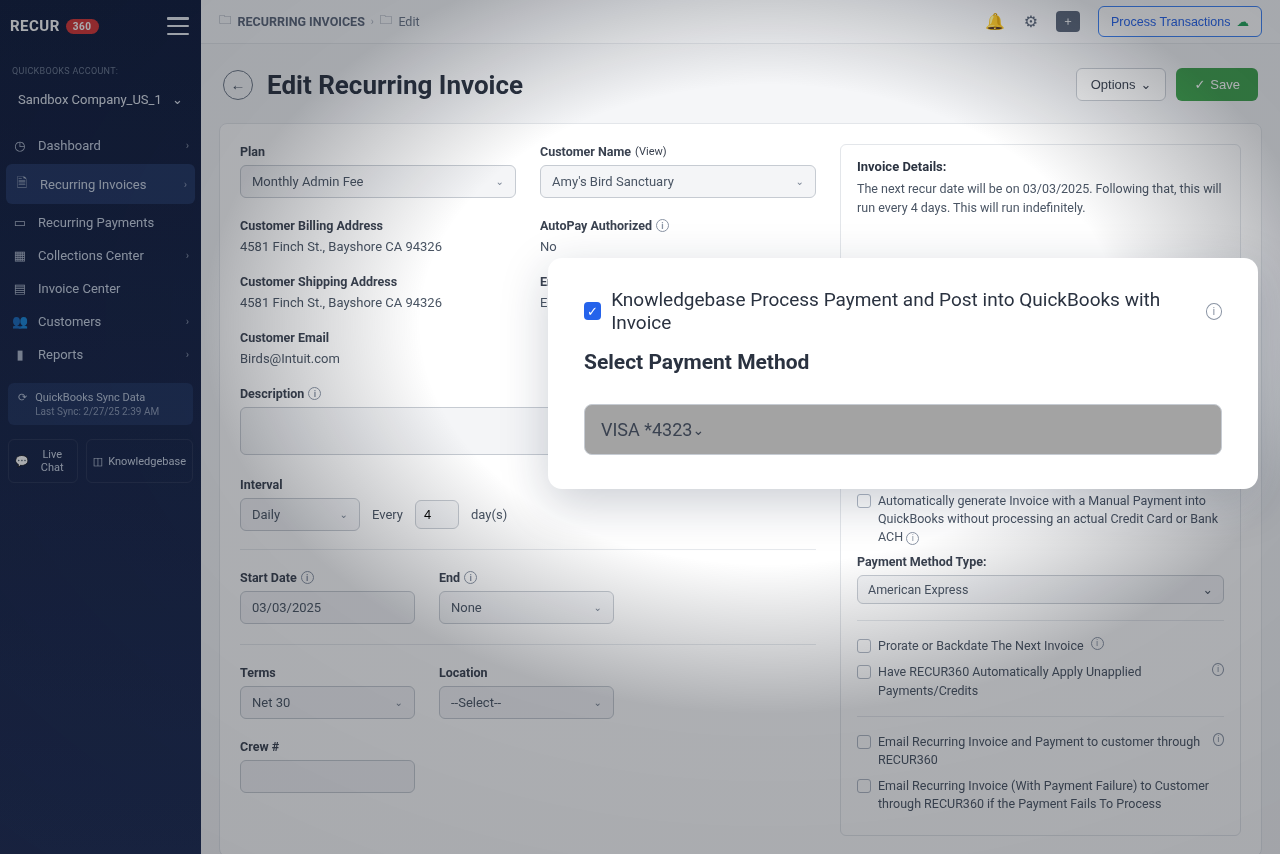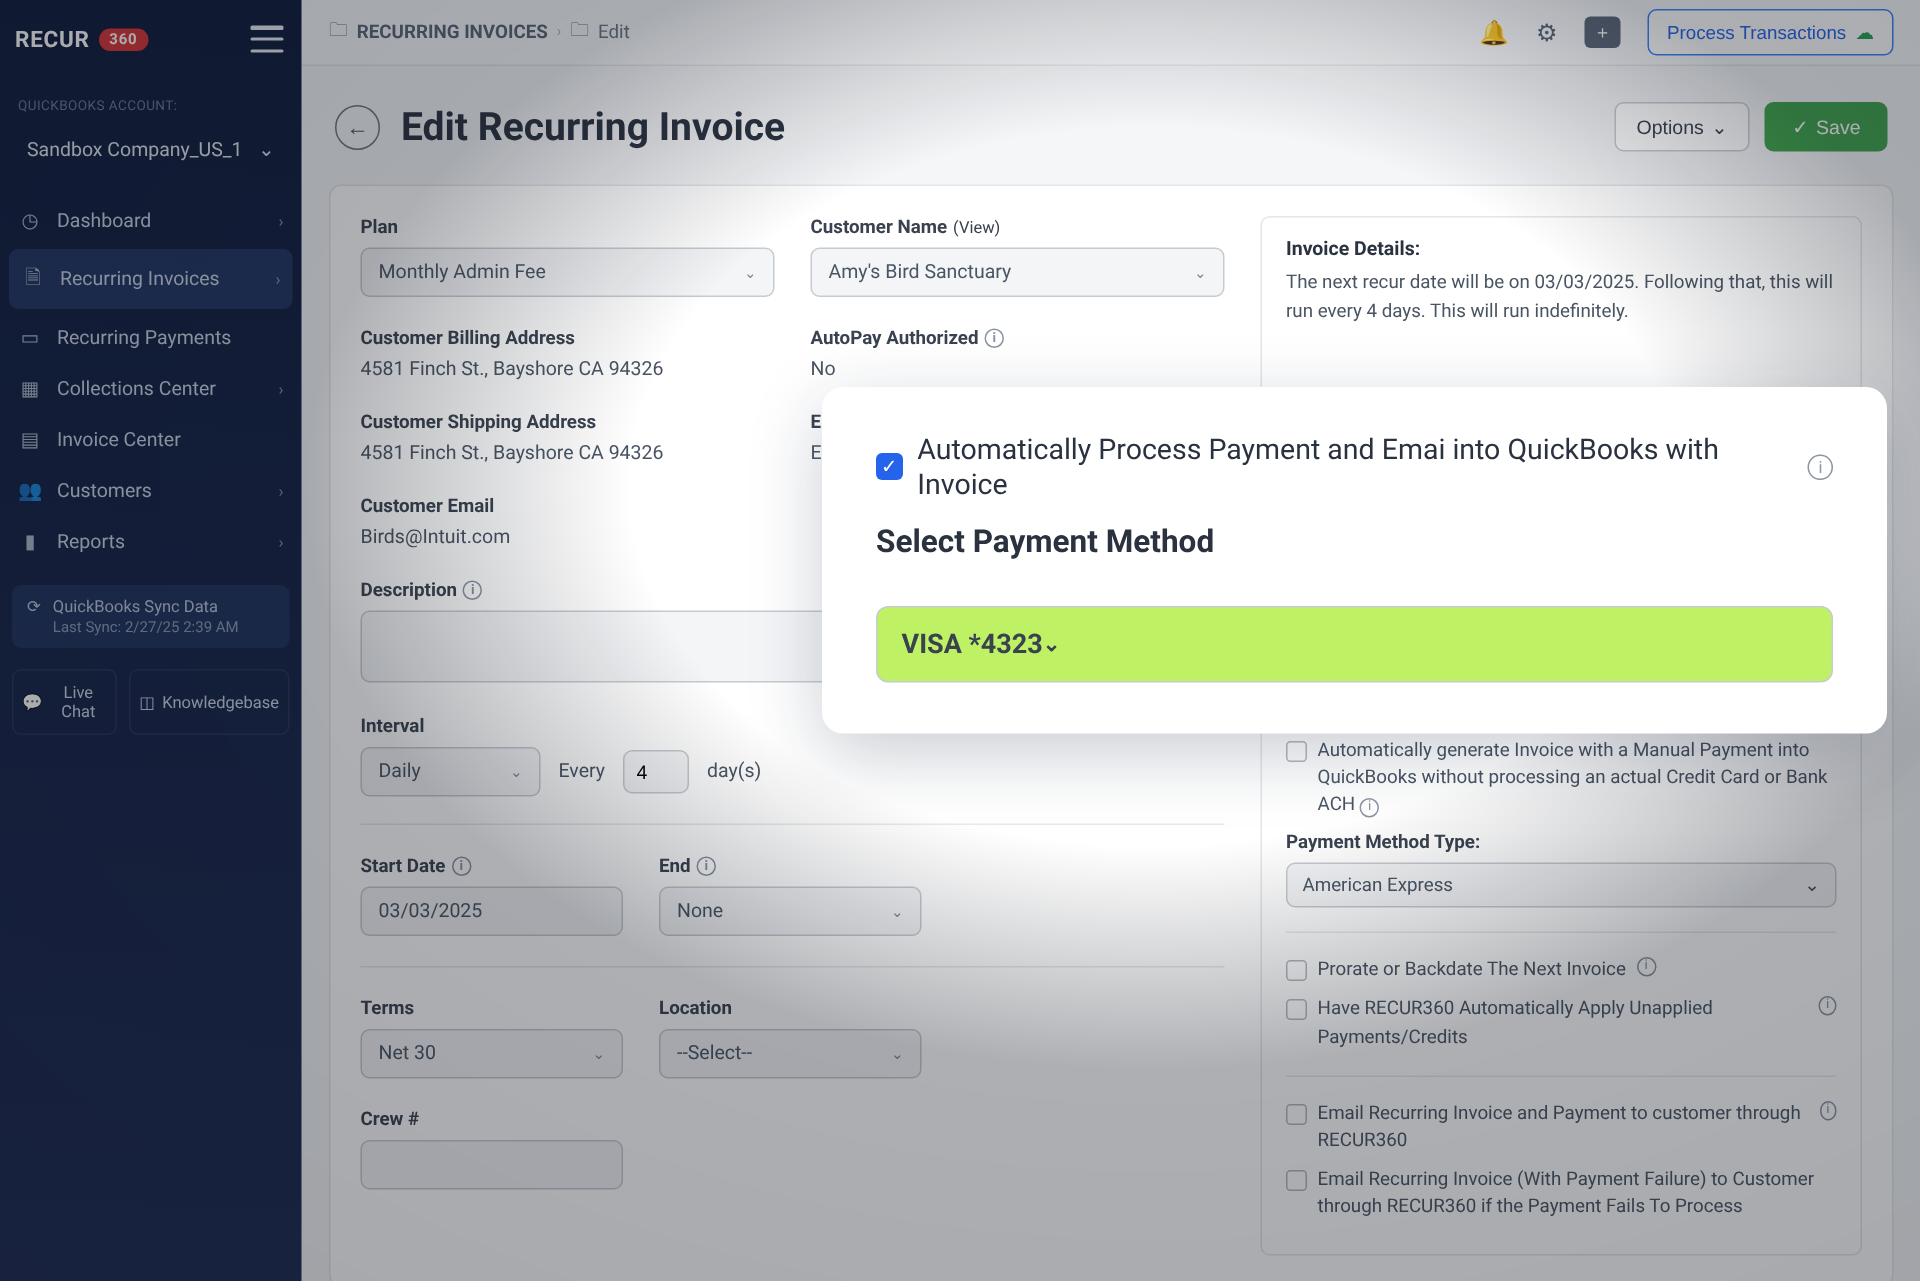--- a/index.html
+++ b/index.html
@@ -61,21 +61,21 @@
 .days-input { width: 44px; height: 22px; border: 1px solid #c6cbd2; background: repeating-linear-gradient(45deg,#eef1f5,#eef1f5 4px,#e0e4ea 4px,#e0e4ea 8px); border-radius: 4px; margin: 0 4px; }
 .side-select { width: 100%; border: 1px solid #c6cbd2; background: #f4f5f7; border-radius: 6px; padding: 6px 10px; font-size: 12.5px; display: flex; justify-content: space-between; align-items: center; margin: 4px 0 10px; cursor: pointer; }
 .side-hr { border: none; border-top: 1px solid #e6e9ed; margin: 16px 0; }
 
 .dim-overlay { position: absolute; inset: 0; background: radial-gradient(ellipse at 60% 38%, rgba(0,0,0,0) 0%, rgba(0,0,0,0) 32%, rgba(20,25,35,0.35) 52%, rgba(20,25,35,0.38) 100%); pointer-events: none; }
 .highlight { position: absolute; left: 548px; top: 258px; width: 710px; background: #fff; border-radius: 14px; padding: 30px 36px 34px; box-shadow: 0 14px 48px rgba(20,30,60,0.22); pointer-events: auto; }
 .hl-top { display: flex; align-items: center; gap: 10px; margin-bottom: 16px; }
 .hl-check { width: 18px; height: 18px; background: #2563eb; border-radius: 4px; display: flex; align-items: center; justify-content: center; color: #fff; font-size: 13px; cursor: pointer; }
 .hl-label { font-size: 19px; color: #2a3240; }
 .hl-title { font-size: 21px; font-weight: 700; color: #2a3240; margin: 10px 0 30px; }
-.hl-select { border: 1px solid #c6cbd2; background: #bef264; border-radius: 8px; padding: 14px 16px; font-size: 18px; color: #3a4250; display: flex; justify-content: flex-start; align-items: center; cursor: pointer; font-weight: bold; }
+.hl-select { border: 1px solid #c6cbd2; background: #a3a3a3; border-radius: 8px; padding: 14px 16px; font-size: 18px; color: #3a4250; display: flex; justify-content: flex-start; align-items: center; cursor: pointer; }
 .hl-select .chev { font-size: 14px; }
 
 .ico { display: inline-block; }
 .interval-row { display: flex; align-items: center; gap: 12px; }
 .interval-row .select { width: 120px; }
 .small-input { width: 44px; border: 1px solid #c6cbd2; background: #f4f5f7; border-radius: 6px; padding: 6px 8px; font-size: 13px; text-align: left; }
 </style>
 </head>
 <body>
 
@@ -347,21 +347,21 @@
           <span>Email Recurring Invoice (With Payment Failure) to Customer through RECUR360 if the Payment Fails To Process</span>
         </div>
     </div>
   </div>
 </div>
 
 <div class="dim-overlay"></div>
 <div class="highlight">
   <div class="hl-top">
     <span class="hl-check">✓</span>
-    <span class="hl-label">Automatically Process Payment and Emai into QuickBooks with Invoice</span>
+    <span class="hl-label">Knowledgebase Process Payment and Post into QuickBooks with Invoice</span>
     <span class="info-icon" style="width:17px;height:17px;font-size:11px">i</span>
   </div>
   <div class="hl-title">Select Payment Method</div>
   <div class="hl-select">
     <span>VISA *4323</span>
     <span class="chev">⌄</span>
   </div>
 </div>
 
 </body></html>

